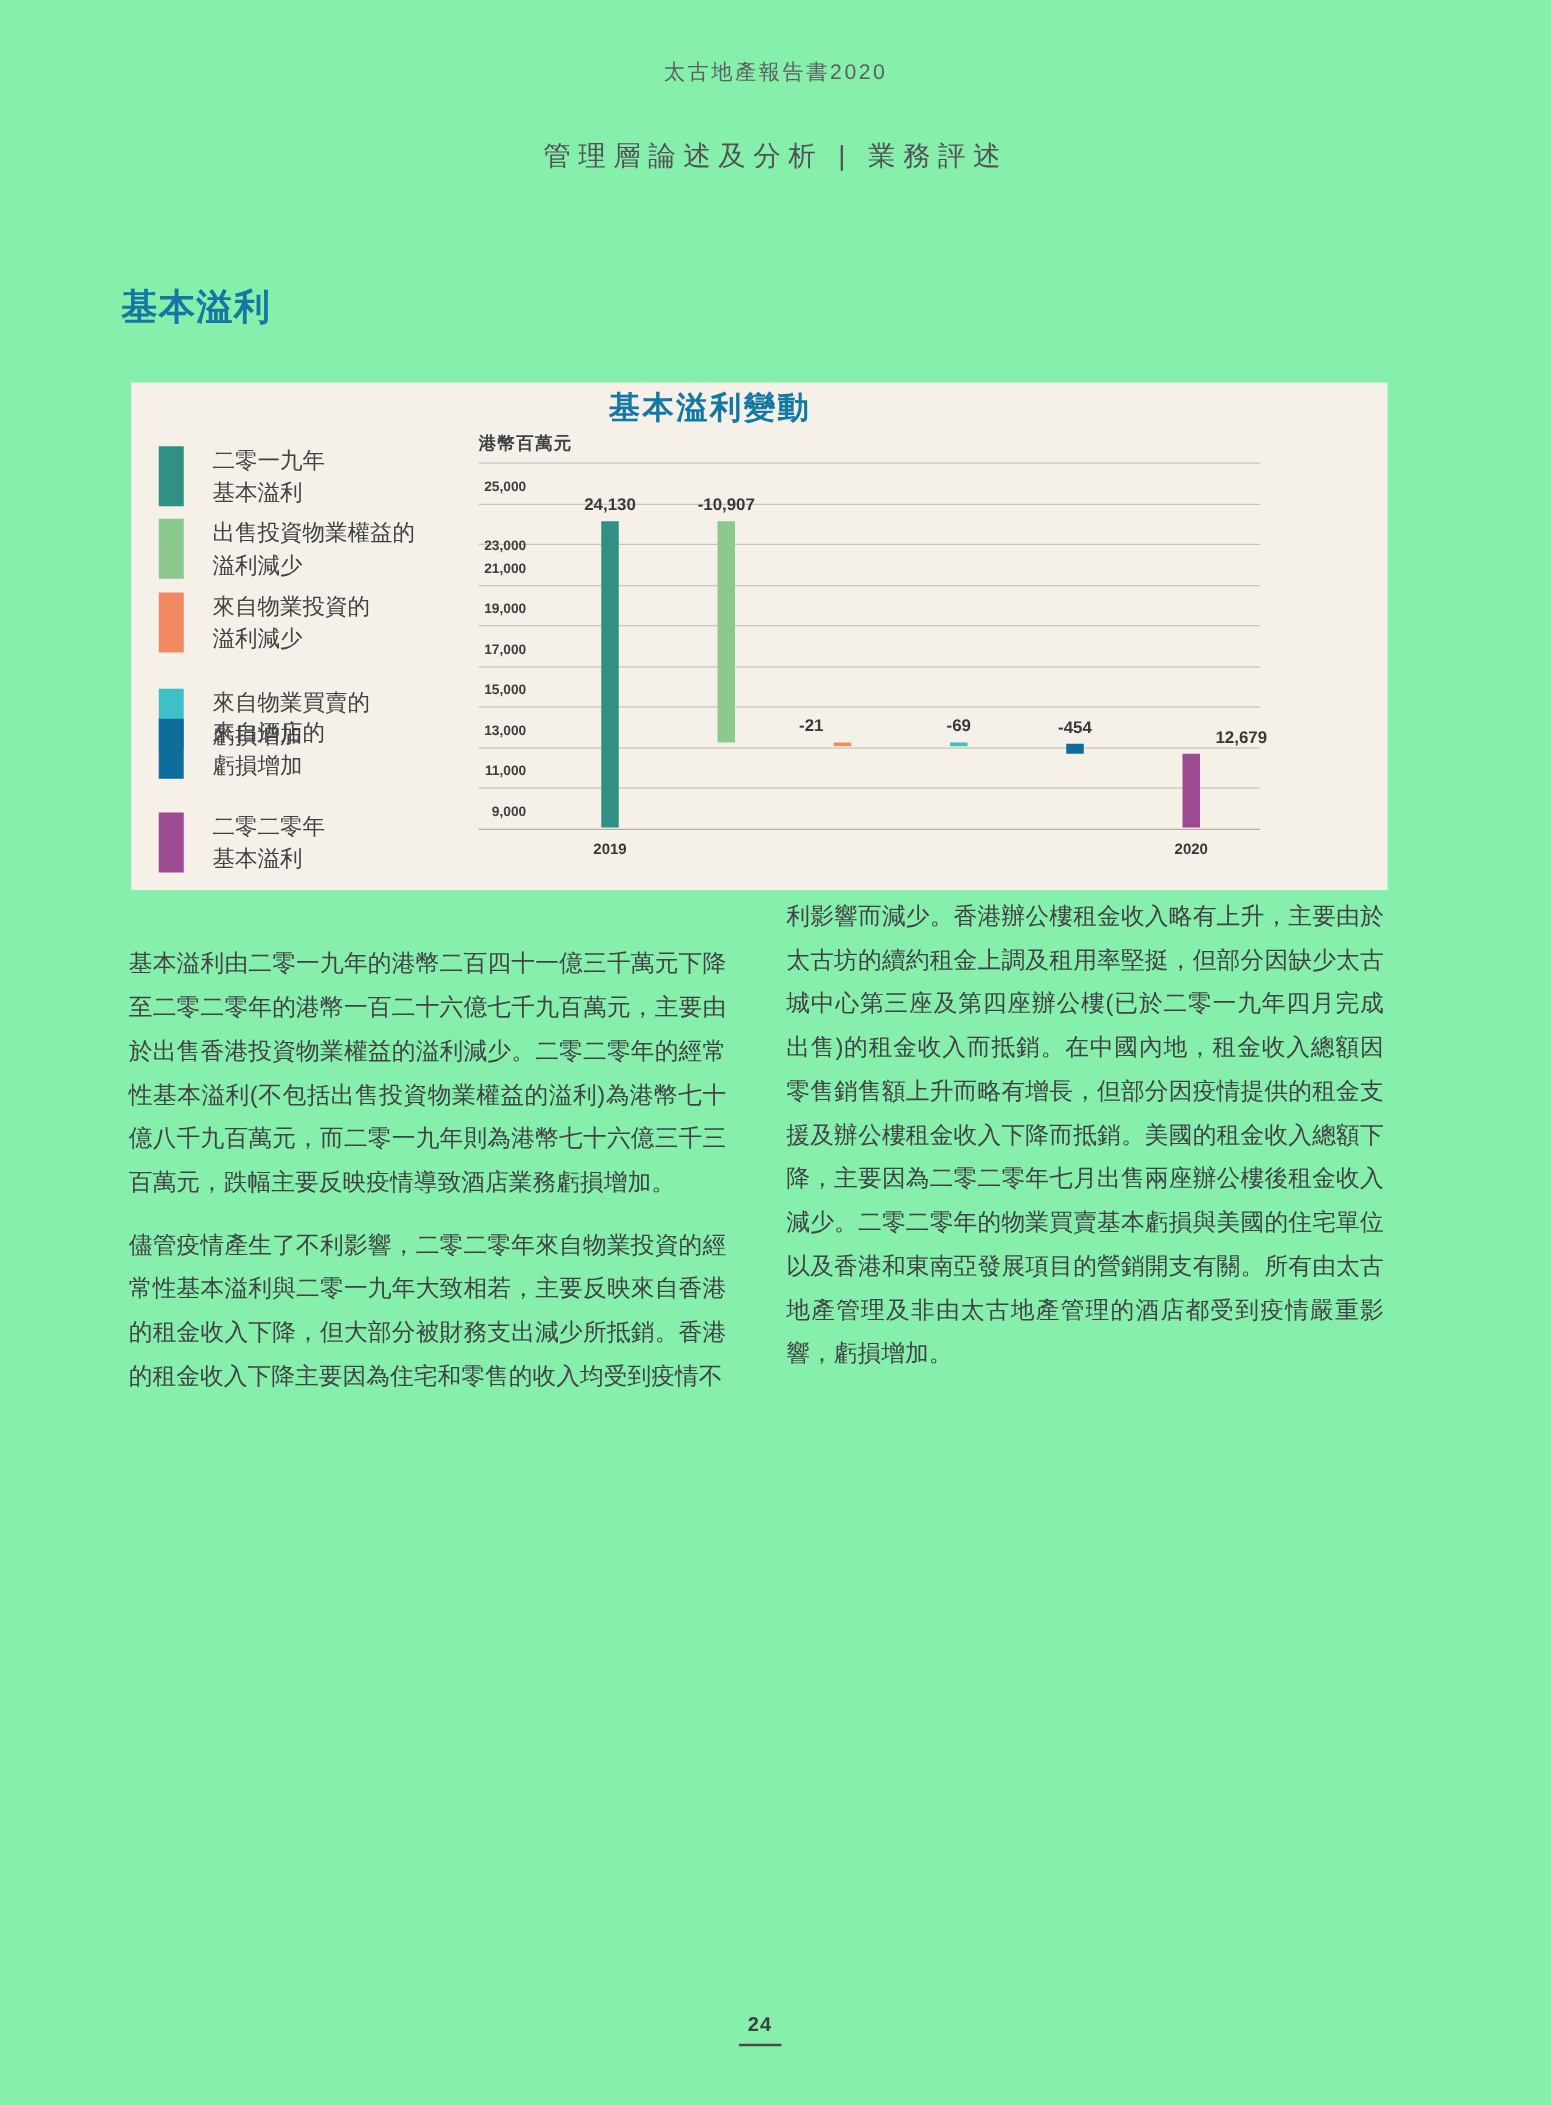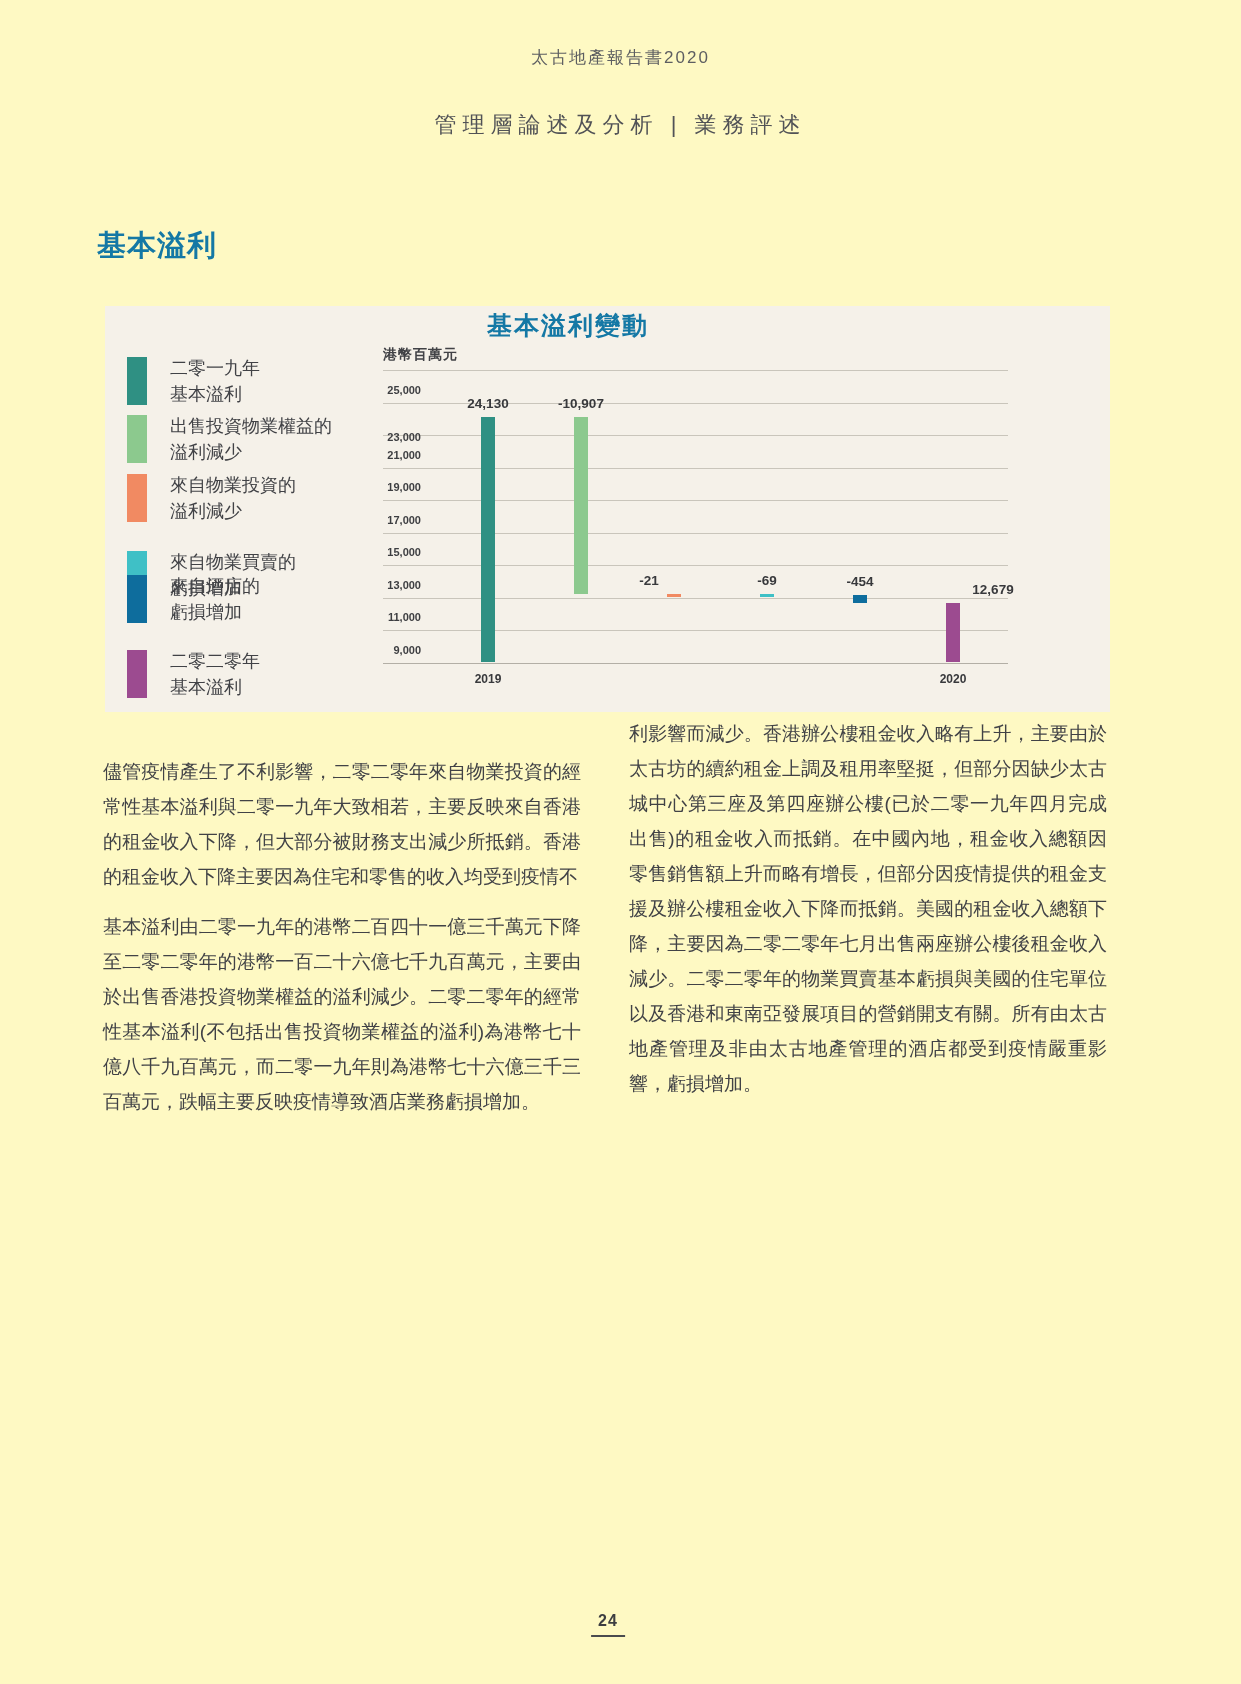--- a/index.html
+++ b/index.html
@@ -1,18 +1,18 @@
 <!DOCTYPE html>
 <html><head>
 <meta charset="utf-8">
 <style>
   html,body { margin:0; padding:0; background:#ffffff; }
   .page {
     position:relative; width:1241px; height:1684px; margin:0 auto;
-    background:#fef9c3; font-family:"Liberation Sans", sans-serif; overflow:hidden;
+    background:#86efac; font-family:"Liberation Sans", sans-serif; overflow:hidden;
   }
   .report-title {
     position:absolute; top:46px; left:0; right:0; text-align:center;
     font-size:17px; letter-spacing:2px; color:#5d5e61;
   }
   .section-header {
     position:absolute; top:110px; left:0; right:0; text-align:center;
     font-size:22px; letter-spacing:6px; color:#515256;
   }
   .section-title {
@@ -152,22 +152,22 @@
         <div class="bar" style="left: 748px; top: 289.339px; height: 7.3775px; background: rgb(14, 109, 157);"></div>
         <div class="bar-label" style="left: 755px; top: 268.339px;">-454</div>
         <div class="bar" style="left: 841px; top: 296.716px; height: 59.7837px; background: rgb(156, 75, 144);"></div>
         <div class="bar-label" style="left: 848px; top: 275.716px; margin-left: 40px;">12,679</div>
         <div class="x-label" style="left: 383px; top: 365.5px;">2019</div>
         <div class="x-label" style="left: 848px; top: 365.5px;">2020</div>
       </div>
   </div>
 
   <div class="column col-left" id="col-left">
+      <p>基本溢利由二零一九年的港幣二百四十一億三千萬元下降至二零二零年的港幣一百二十六億七千九百萬元，主要由於出售香港投資物業權益的溢利減少。二零二零年的經常性基本溢利(不包括出售投資物業權益的溢利)為港幣七十億八千九百萬元，而二零一九年則為港幣七十六億三千三百萬元，跌幅主要反映疫情導致酒店業務虧損增加。</p>
       <p>儘管疫情產生了不利影響，二零二零年來自物業投資的經常性基本溢利與二零一九年大致相若，主要反映來自香港的租金收入下降，但大部分被財務支出減少所抵銷。香港的租金收入下降主要因為住宅和零售的收入均受到疫情不</p>
-      <p>基本溢利由二零一九年的港幣二百四十一億三千萬元下降至二零二零年的港幣一百二十六億七千九百萬元，主要由於出售香港投資物業權益的溢利減少。二零二零年的經常性基本溢利(不包括出售投資物業權益的溢利)為港幣七十億八千九百萬元，而二零一九年則為港幣七十六億三千三百萬元，跌幅主要反映疫情導致酒店業務虧損增加。</p>
     </div>
   <div class="column col-right" id="col-right">
       <p>利影響而減少。香港辦公樓租金收入略有上升，主要由於太古坊的續約租金上調及租用率堅挺，但部分因缺少太古城中心第三座及第四座辦公樓(已於二零一九年四月完成出售)的租金收入而抵銷。在中國內地，租金收入總額因零售銷售額上升而略有增長，但部分因疫情提供的租金支援及辦公樓租金收入下降而抵銷。美國的租金收入總額下降，主要因為二零二零年七月出售兩座辦公樓後租金收入減少。二零二零年的物業買賣基本虧損與美國的住宅單位以及香港和東南亞發展項目的營銷開支有關。所有由太古地產管理及非由太古地產管理的酒店都受到疫情嚴重影響，虧損增加。</p>
     </div>
 
   <div class="page-number">24</div>
 
 </div>
 
 </body></html>

